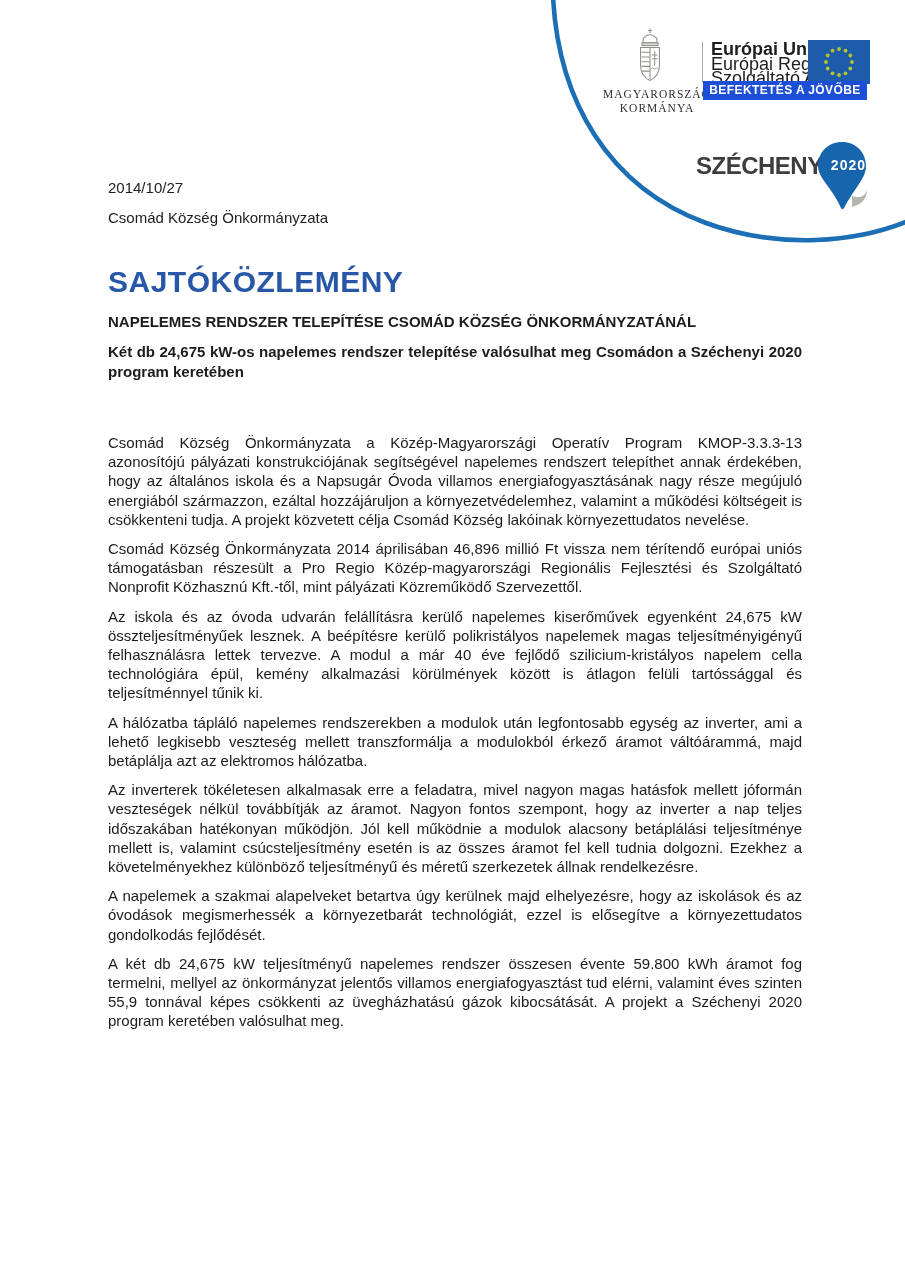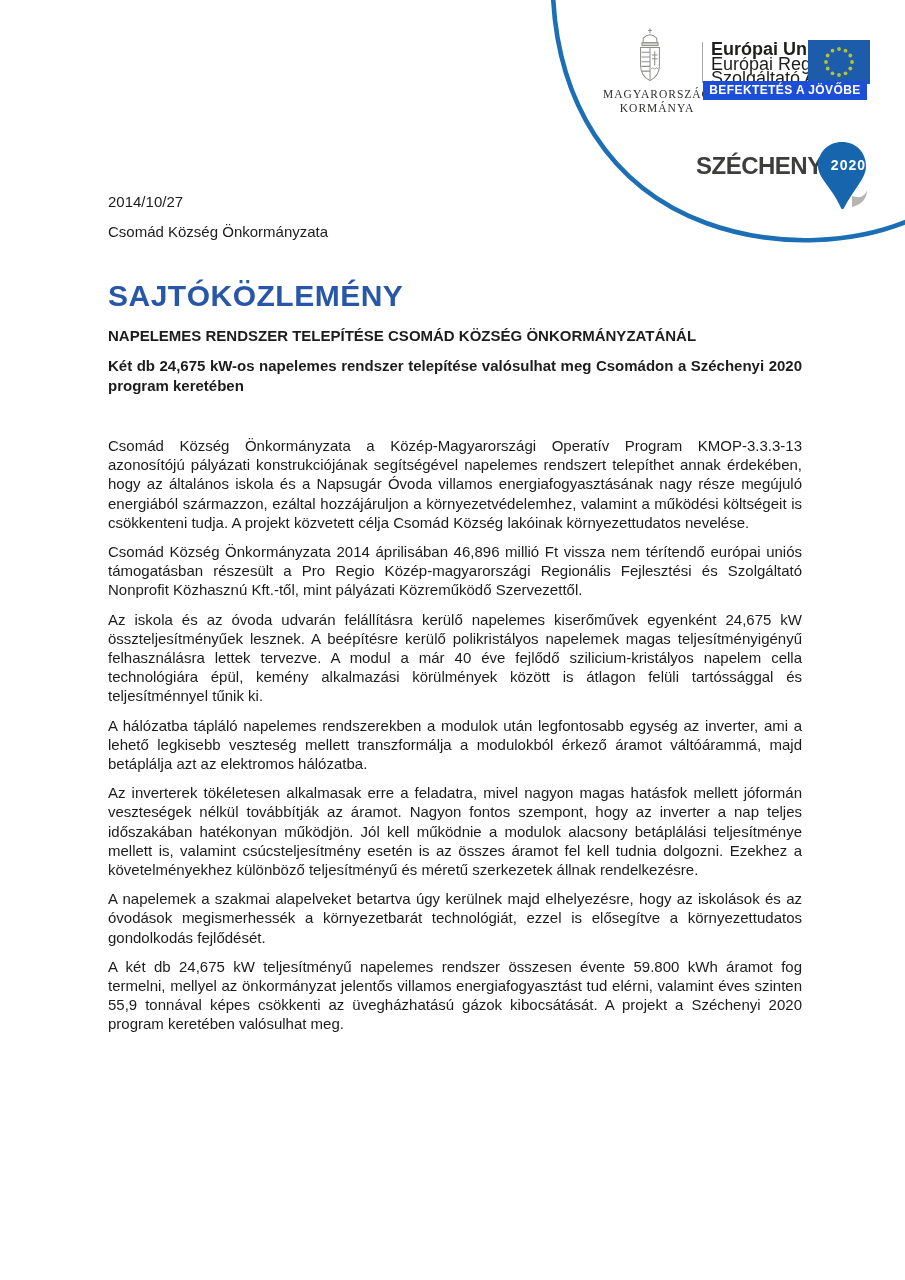--- a/index.html
+++ b/index.html
@@ -28,30 +28,30 @@
   .szechenyi-wordmark{
     position:absolute;left:696px;top:152px;font-size:24px;font-weight:800;
     color:#3d3d3c;letter-spacing:-0.5px;
   }
   .pin{position:absolute;left:814px;top:140px;}
   .pin-year{
     position:absolute;left:818px;top:157px;width:48px;text-align:right;
     color:#ffffff;font-size:14px;font-weight:bold;letter-spacing:1px;
   }
   
-  .doc{position:absolute;left:108px;top:193px;width:694px;color:#1c1c1c;}
+  .doc{position:absolute;left:108px;top:179px;width:694px;color:#1c1c1c;}
   .date{font-size:15px;margin:0 0 13px 0;}
   .author{font-size:15px;font-weight:normal;margin:0 0 39px 0;}
   .title{
     font-size:30px;font-weight:bold;color:#2857a8;margin:0 0 13px 0;
     letter-spacing:.5px;font-family:"Liberation Sans",sans-serif;
   }
   .headline{font-size:15px;font-weight:bold;margin:0 0 11px 0;line-height:19px;}
   .subheadline{
-    font-size:15px;font-weight:bold;margin:0 0 41px 0;line-height:19.5px;
+    font-size:15px;font-weight:bold;margin:0 0 52px 0;line-height:19.5px;
     text-align:justify;
   }
   .doc p{
     font-size:15px;line-height:19.2px;text-align:justify;
     margin:0 0 10px 0;
   }
 </style>
 </head>
 <body>
 

